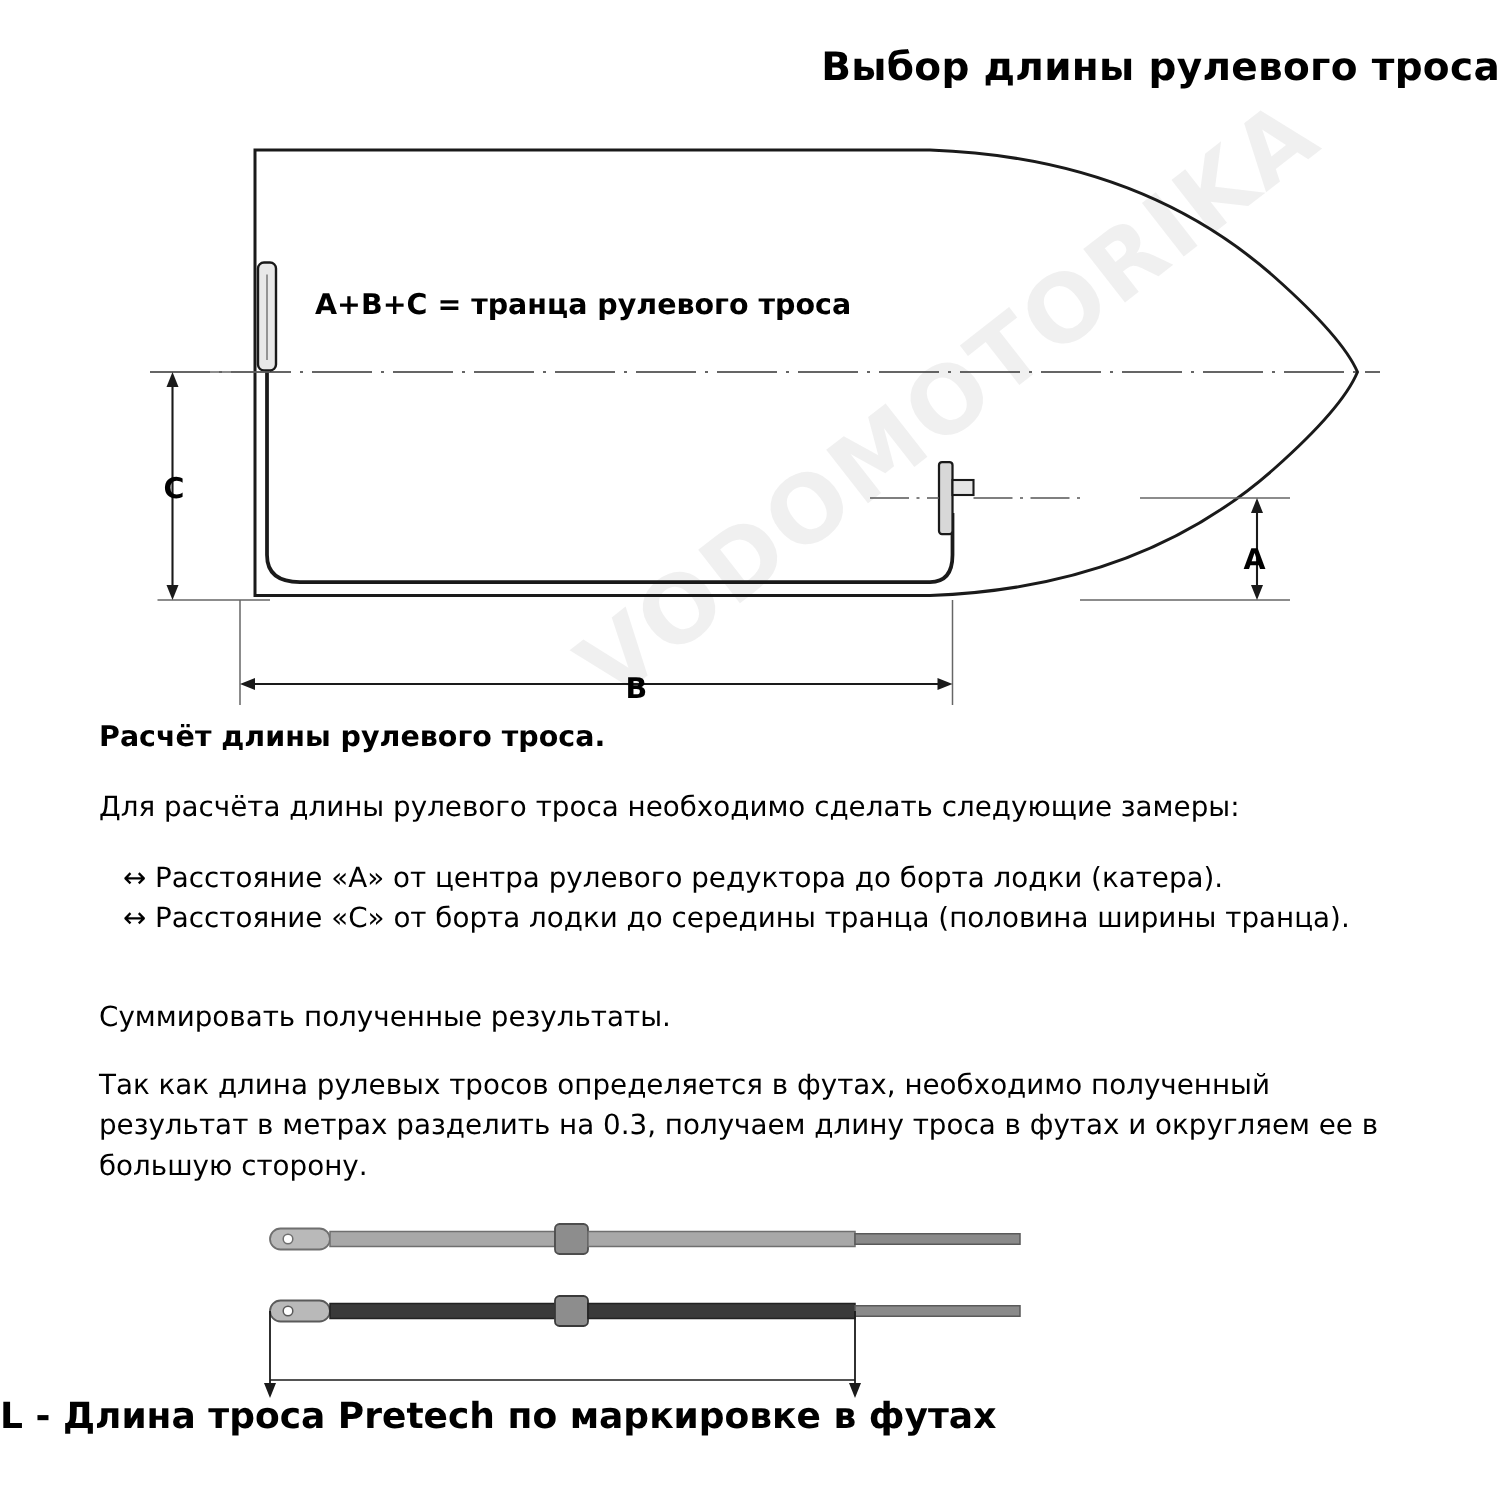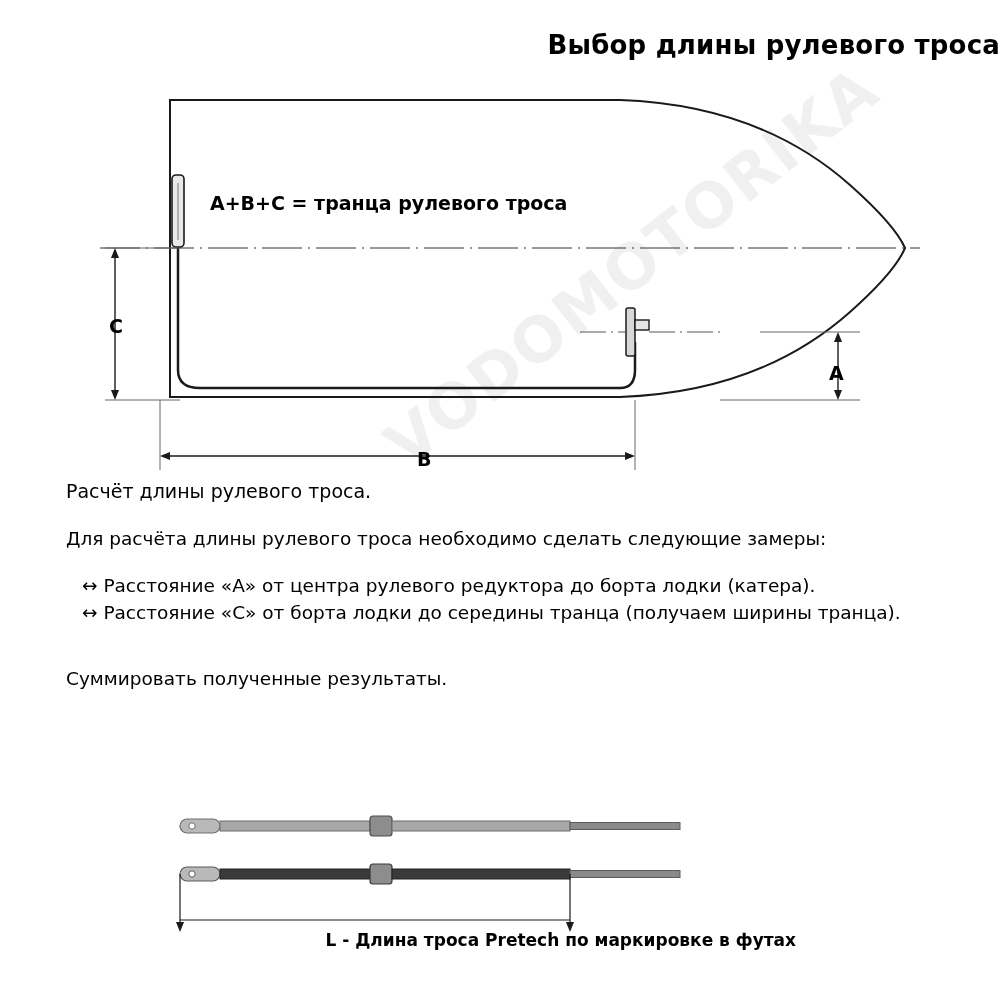--- a/index.html
+++ b/index.html
@@ -58,43 +58,43 @@
     left: 66px;
     width: 880px;
     font-size: 18.5px;
     line-height: 27px;
   }
   .subtitle {
     position: absolute;
     left: 66px;
     top: 480px;
     font-size: 19px;
-    font-weight: normal;
+    font-weight: bold;
   }
   .p1 { top: 525px; }
   .list { top: 572px; margin-left: 16px; }
   .list div { white-space: nowrap; }
   .list .wrapline { white-space: normal; }
   .sum { top: 665px; }
   .p2 { top: 710px; }
 
   .cable-area {
     position: absolute;
     left: 120px;
     top: 800px;
     width: 760px;
     height: 150px;
   }
   .cable-caption {
     position: absolute;
     left: 0;
     top: 930px;
     width: 796px;
-    text-align: right;
-    font-size: 17px;
+    text-align: left;
+    font-size: 24px;
     font-weight: bold;
   }
   .watermark {
     position: absolute;
     left: 330px;
     top: 230px;
     font-size: 62px;
     font-weight: bold;
     color: rgba(140,140,140,0.13);
     transform: rotate(-38deg);
@@ -160,25 +160,26 @@
     <div class="lbl lbl-B">B</div>
     <div class="lbl lbl-A">A</div>
   </div>
 
   <div class="subtitle">Расчёт длины рулевого троса.</div>
 
   <div class="body-text p1">Для расчёта длины рулевого троса необходимо сделать следующие замеры:</div>
 
   <div class="body-text list">
     <div>↔ Расстояние «А» от центра рулевого редуктора до борта лодки (катера).</div>
-    <div class="wrapline">↔ Расстояние «С» от борта лодки до середины транца (получаем ширины транца).</div>
+    <div class="wrapline">↔ Расстояние «С» от борта лодки до середины транца (половина ширины транца).</div>
   </div>
 
   <div class="body-text sum">Суммировать полученные результаты.</div>
 
+  <div class="body-text p2">Так как длина рулевых тросов определяется в футах, необходимо полученный результат в метрах разделить на 0.3, получаем длину троса в футах и округляем ее в большую сторону.</div>
 
   <div class="cable-area">
     <svg width="760" height="150" viewBox="0 0 760 150">
 
       <g>
         <rect x="60" y="19" width="40" height="14" rx="7" fill="#b9b9b9" stroke="#6f6f6f" stroke-width="1.2"></rect>
         <circle cx="72" cy="26" r="3.2" fill="#ffffff" stroke="#6f6f6f" stroke-width="1"></circle>
         <rect x="100" y="21" width="150" height="10" fill="#a8a8a8" stroke="#6f6f6f" stroke-width="1"></rect>
         <rect x="250" y="16" width="22" height="20" rx="3" fill="#8d8d8d" stroke="#4d4d4d" stroke-width="1.2"></rect>
         <rect x="272" y="21" width="178" height="10" fill="#a8a8a8" stroke="#6f6f6f" stroke-width="1"></rect>

